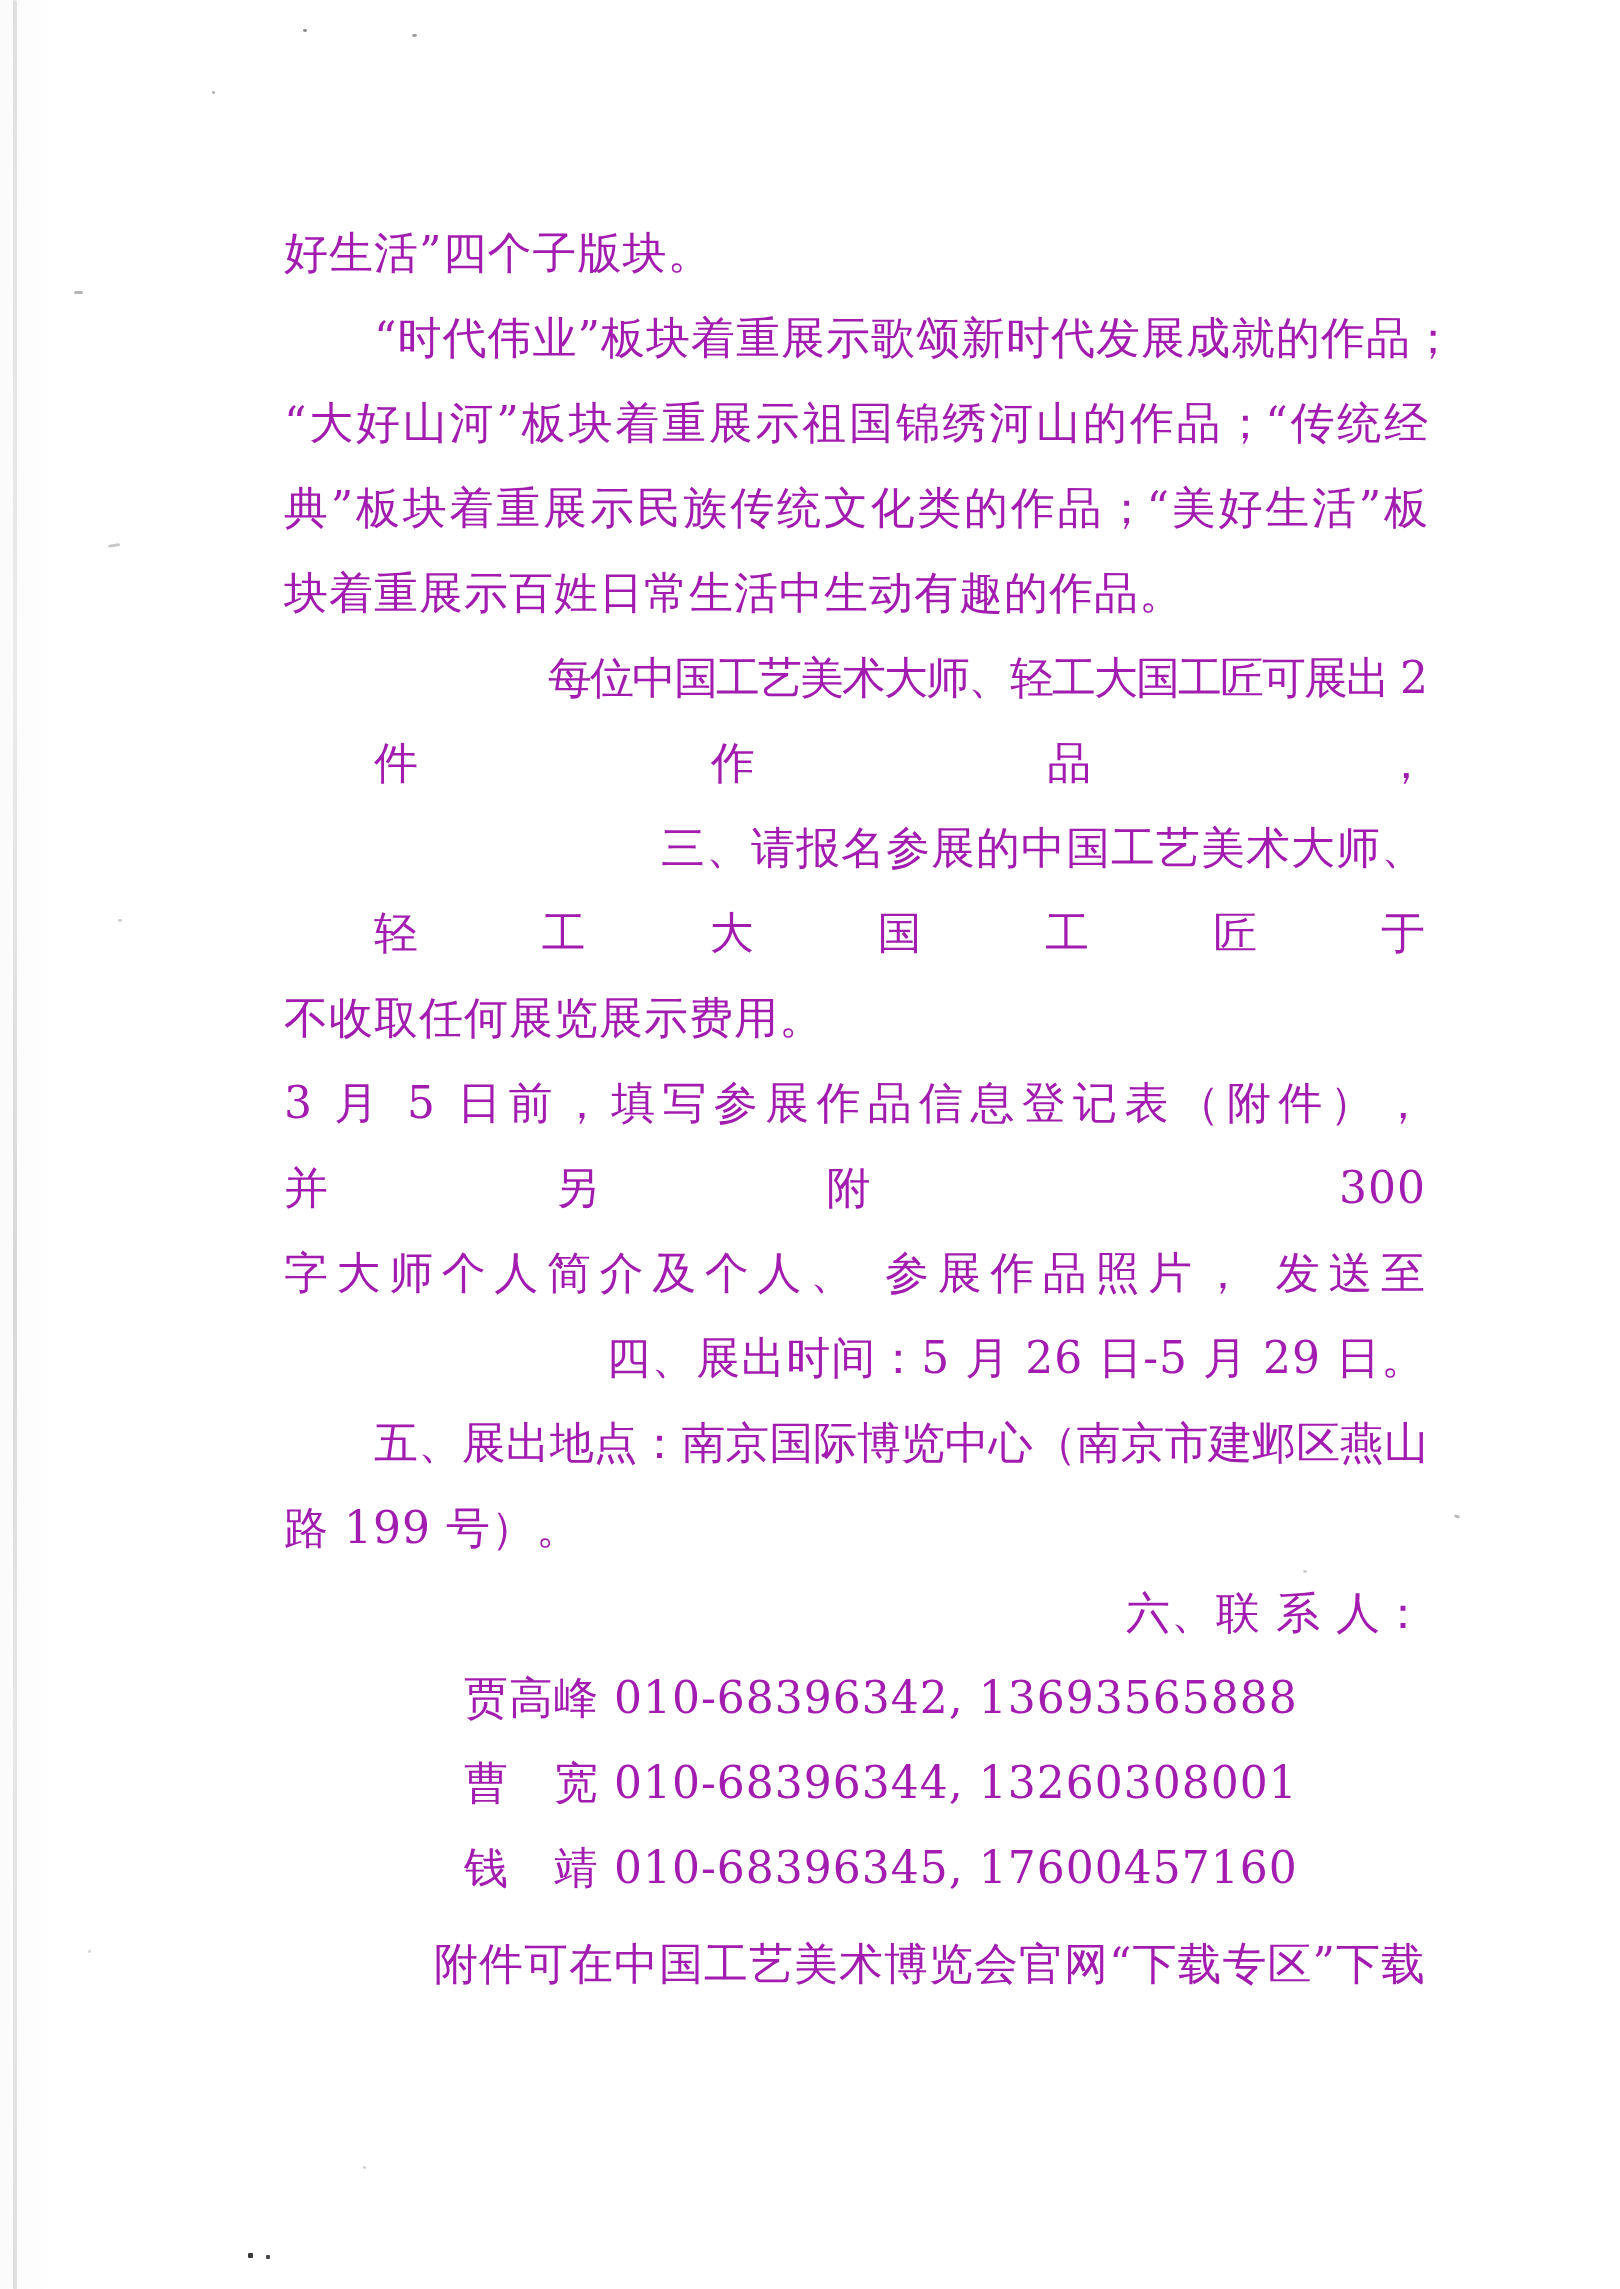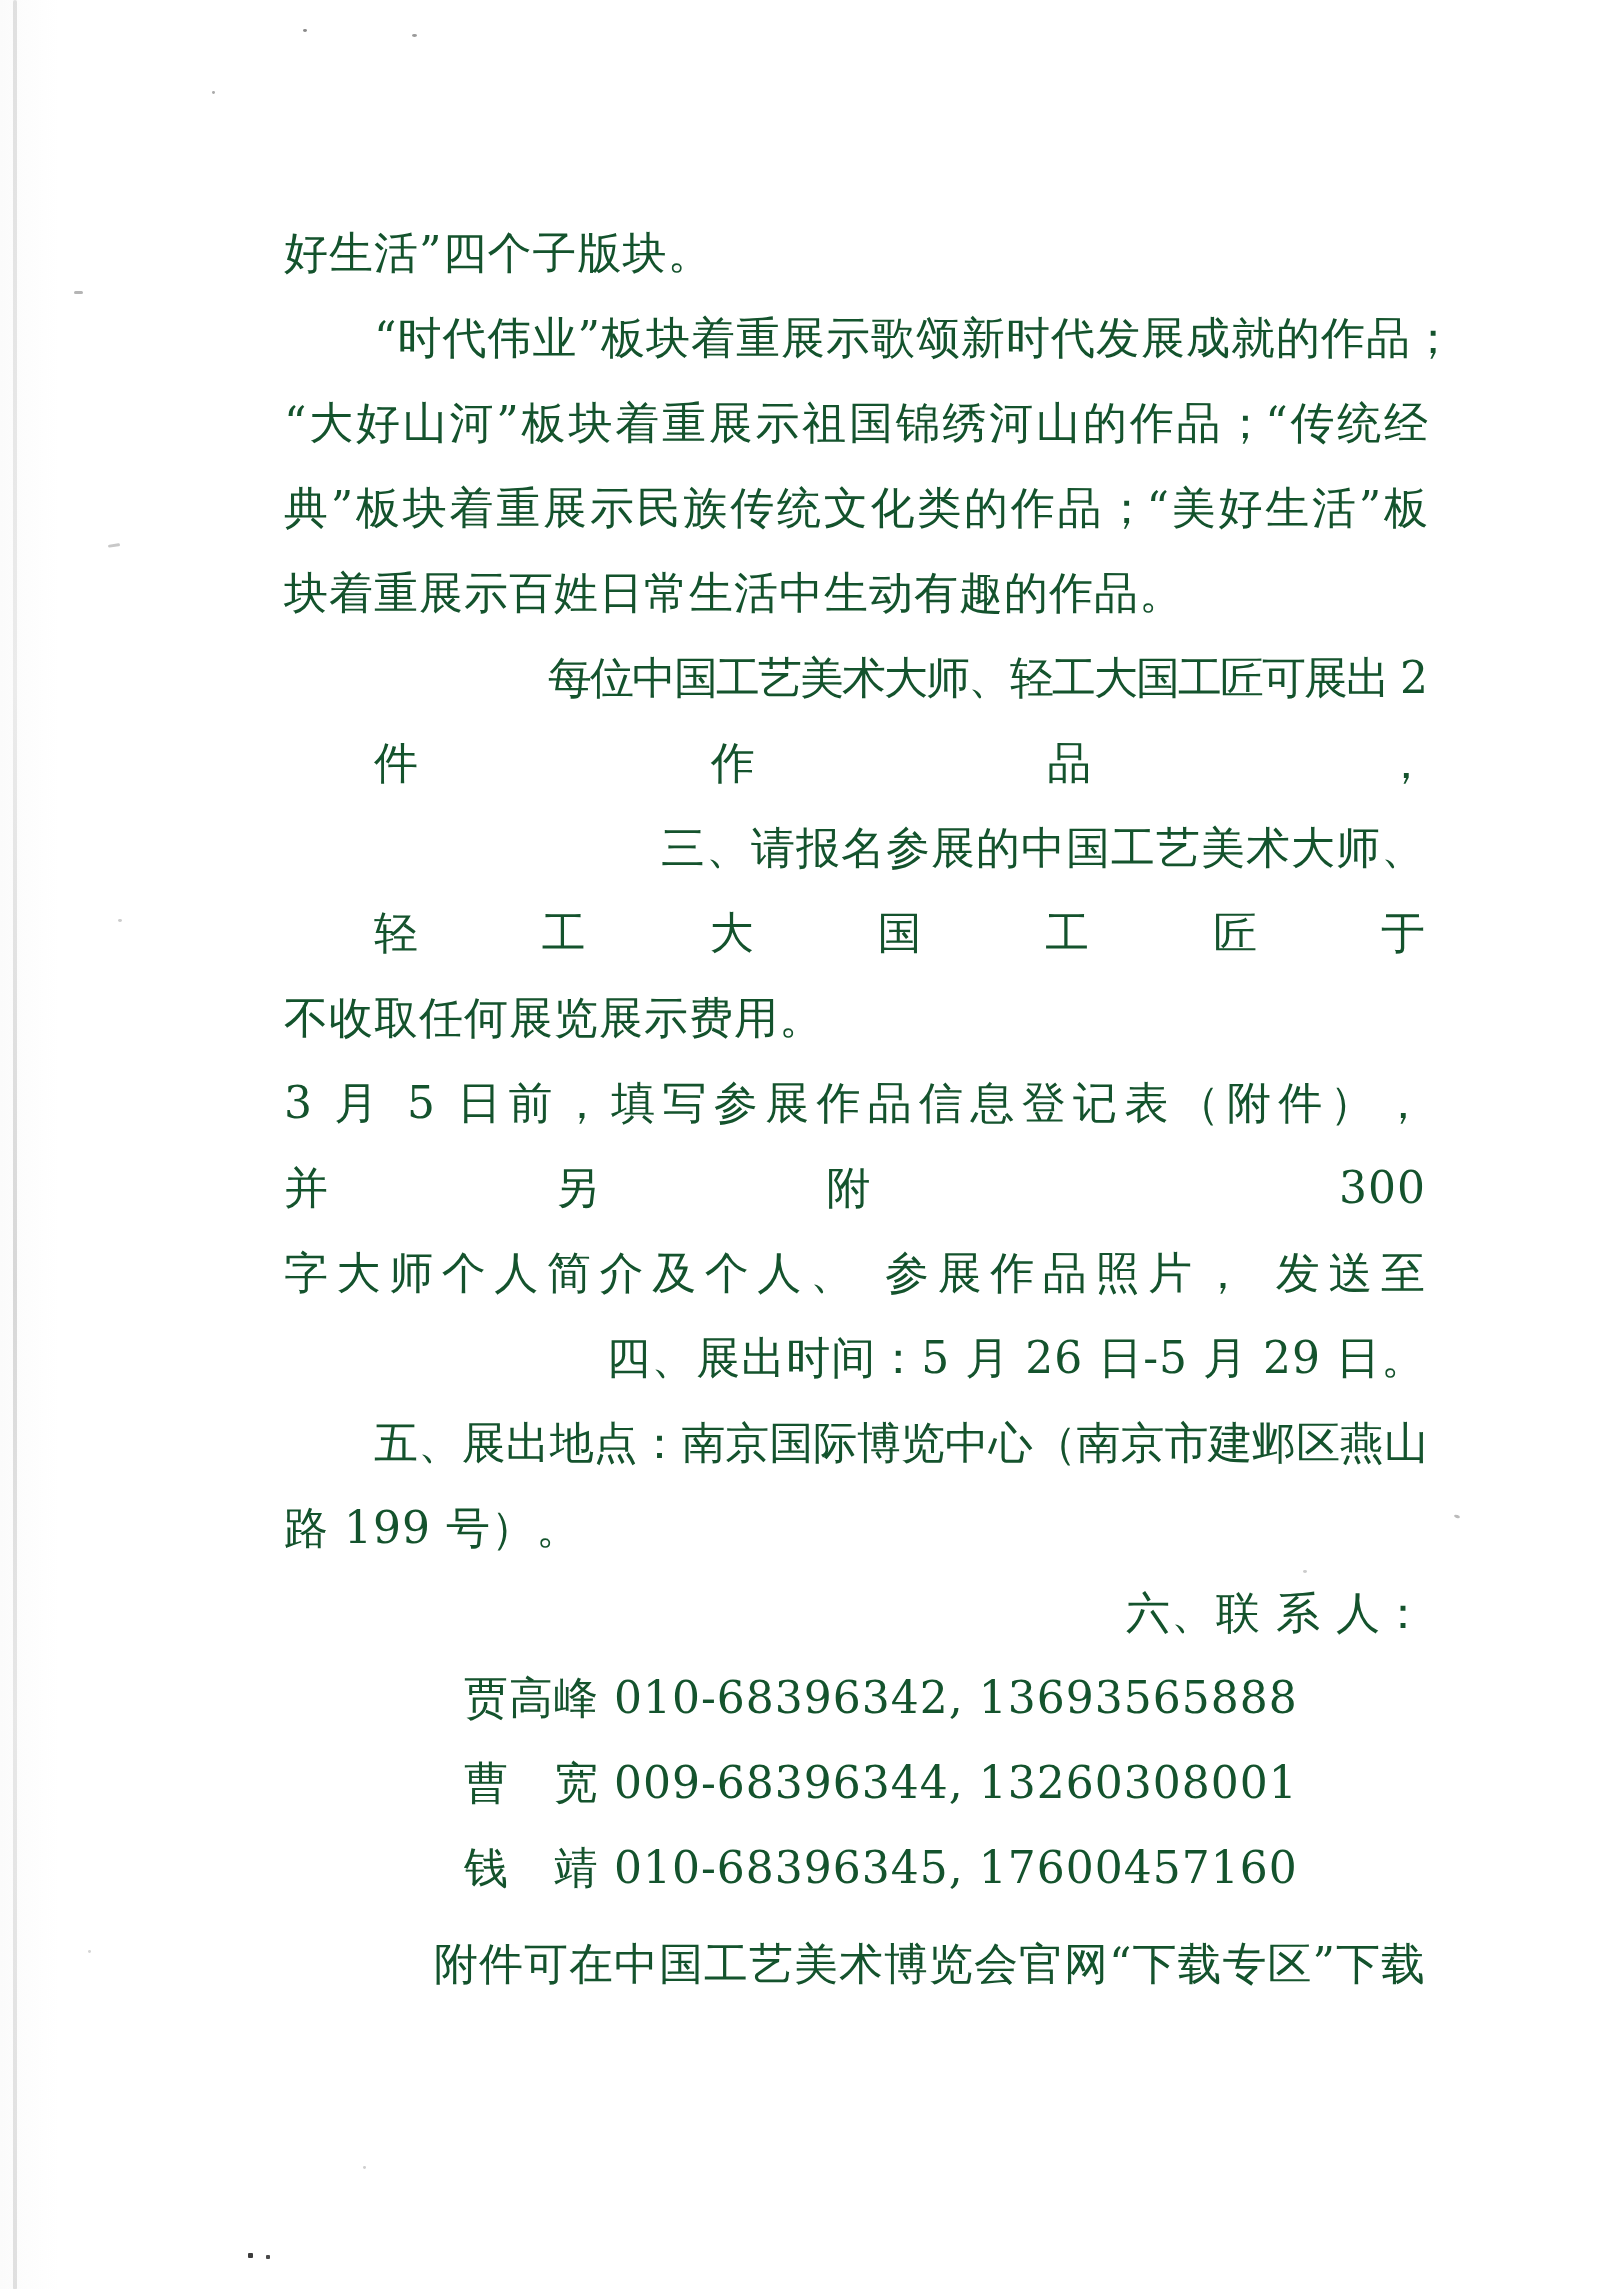--- a/index.html
+++ b/index.html
@@ -30,21 +30,21 @@
       rgba(185,185,185,.55) 56%,
       rgba(205,205,205,.45) 75%,
       rgba(195,195,195,.50) 100%);
     border-radius: 2px;
   }
   .doc {
     position: absolute;
     left: 284px;
     top: 210px;
     width: 1142px;
-    color: #14532d;
+    color: #a21caf;
   }
   .ln {
     font-size: 44px;
     line-height: 85px;
     letter-spacing: 1px;
     white-space: nowrap;
     text-rendering: optimizeLegibility;
   }
   .just {
     white-space: normal;
@@ -92,17 +92,17 @@
   <div class="ln ind2 tight just">每位中国工艺美术大师、轻工大国工匠可展出 2 件作品，</div>
   <div class="ln ind2 just">三、请报名参展的中国工艺美术大师、轻工大国工匠于</div>
   <div class="ln">不收取任何展览展示费用。</div>
   <div class="ln just">3 月 5 日前，填写参展作品信息登记表（附件）， 并另附 300</div>
   <div class="ln just">字大师个人简介及个人、 参展作品照片， 发送至</div>
   <div class="ln ind2">四、展出时间：5 月 26 日-5 月 29 日。</div>
   <div class="ln ind2 tight just">五、展出地点：南京国际博览中心（南京市建邺区燕山</div>
   <div class="ln">路 199 号）。</div>
   <div class="ln ind2">六、联 系 人：</div>
   <div class="ln ind4">贾高峰 010-68396342, 13693565888</div>
-  <div class="ln ind4">曹　宽 009-68396344, 13260308001</div>
+  <div class="ln ind4">曹　宽 010-68396344, 13260308001</div>
   <div class="ln ind4">钱　靖 010-68396345, 17600457160</div>
   <div class="ln ind2 gap-sm">附件可在中国工艺美术博览会官网“下载专区”下载</div>
 </div>
 
 
 </body></html>

